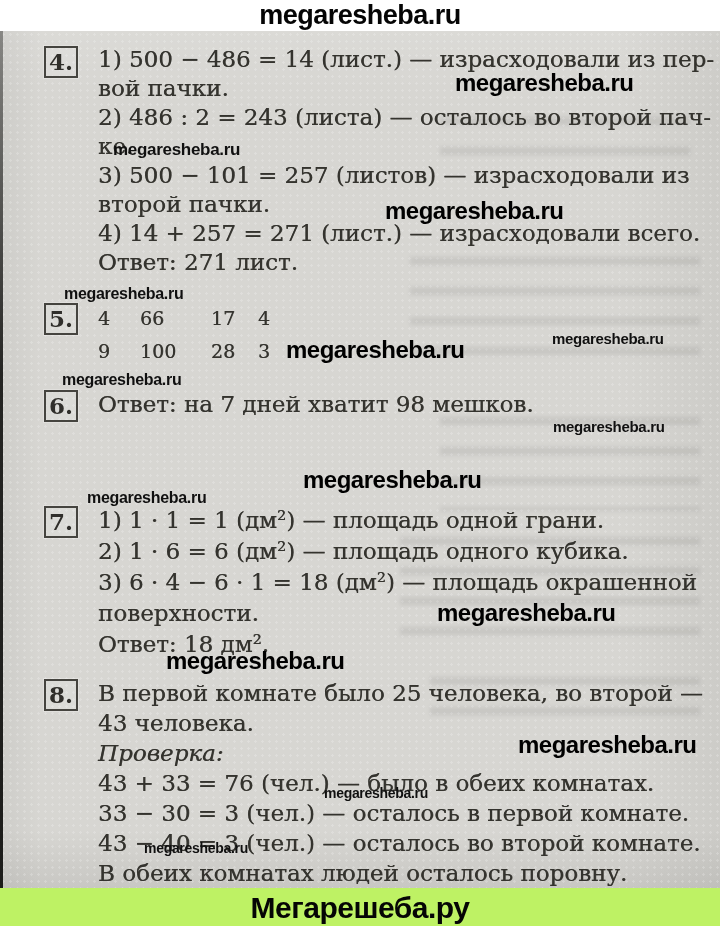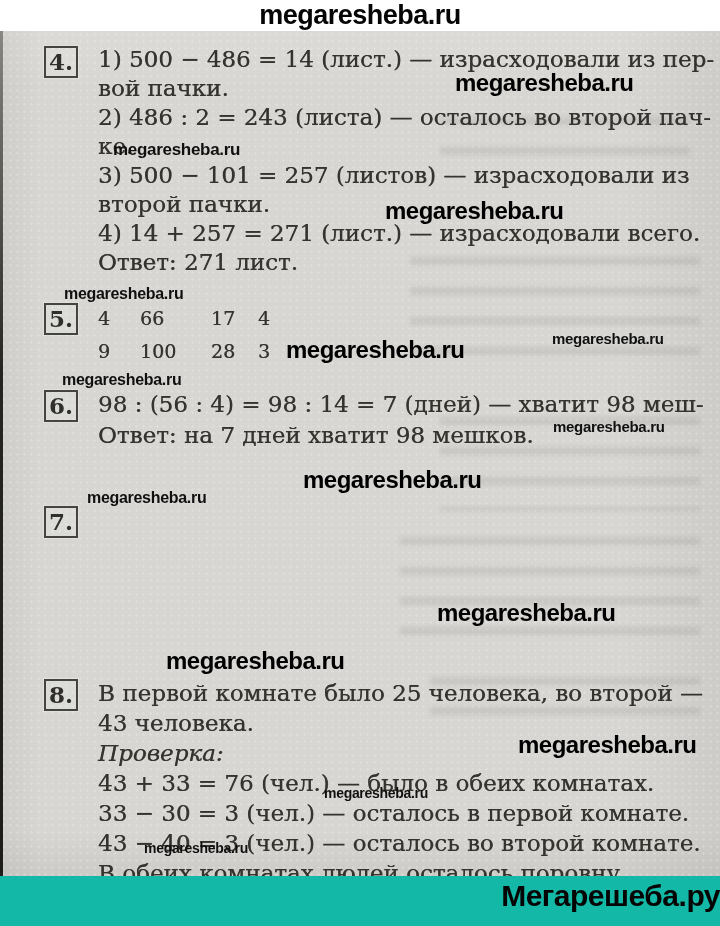--- a/index.html
+++ b/index.html
@@ -71,22 +71,22 @@
   
   .wm{
     position:absolute; white-space:nowrap;
     font-family:"Liberation Sans","DejaVu Sans",sans-serif;
     font-weight:bold; color:#000;
   }
   .wm.bold{ letter-spacing:-0.5px; }
   .wm.small{ color:#101010; letter-spacing:-0.3px; }
   
   .site-footer{
-    position:absolute; left:0; bottom:0; width:720px; height:50px;
-    background:#14b8a6; text-align:right;
+    position:absolute; left:0; bottom:0; width:720px; height:38px;
+    background:#bef264; text-align:center;
   }
   .footer-brand{
     font-family:"Liberation Sans","DejaVu Sans",sans-serif;
     font-weight:bold; font-size:30px; line-height:40px;
     letter-spacing:-0.5px; color:#050505; display:inline-block;
   }
 </style>
 </head>
 <body>
 
@@ -122,26 +122,32 @@
         <div class="problem" style="top: 271px;">
           <div class="num-box">5.</div>
           <div class="p-lines">
             <div class="grid-row"><span class="c0">4</span><span class="c1">66</span><span class="c2">17</span><span>4</span></div>
             <div class="grid-row"><span class="c0">9</span><span class="c1">100</span><span class="c2">28</span><span>3</span></div>
           </div>
         </div>
         <div class="problem" style="top: 358px;">
           <div class="num-box">6.</div>
           <div class="p-lines">
-            <div class="p-line" style="--lh: 31px;">98 : (56 : 4) = 98 : 14 = 7 (дней) — хватит 98 меш-</div>
             <div class="p-line" style="--lh: 31px;">Ответ: на 7 дней хватит 98 мешков.</div>
           </div>
         </div>
         <div class="problem" style="top: 474px;">
           <div class="num-box">7.</div>
+          <div class="p-lines">
+            <div class="p-line" style="--lh: 31px;">1) 1 · 1 = 1 (дм²) — площадь одной грани.</div>
+            <div class="p-line" style="--lh: 31px;">2) 1 · 6 = 6 (дм²) — площадь одного кубика.</div>
+            <div class="p-line" style="--lh: 31px;">3) 6 · 4 − 6 · 1 = 18 (дм²) — площадь окрашенной</div>
+            <div class="p-line" style="--lh: 31px;">поверхности.</div>
+            <div class="p-line" style="--lh: 31px;">Ответ: 18 дм².</div>
+          </div>
         </div>
         <div class="problem" style="top: 647px;">
           <div class="num-box">8.</div>
           <div class="p-lines">
             <div class="p-line" style="--lh: 30px;">В первой комнате было 25 человека, во второй —</div>
             <div class="p-line" style="--lh: 30px;">43 человека.</div>
             <div class="p-line italic" style="--lh: 30px;">Проверка:</div>
             <div class="p-line" style="--lh: 30px;">43 + 33 = 76 (чел.) — было в обеих комнатах.</div>
             <div class="p-line" style="--lh: 30px;">33 − 30 = 3 (чел.) — осталось в первой комнате.</div>
             <div class="p-line" style="--lh: 30px;">43 − 40 = 3 (чел.) — осталось во второй комнате.</div>

